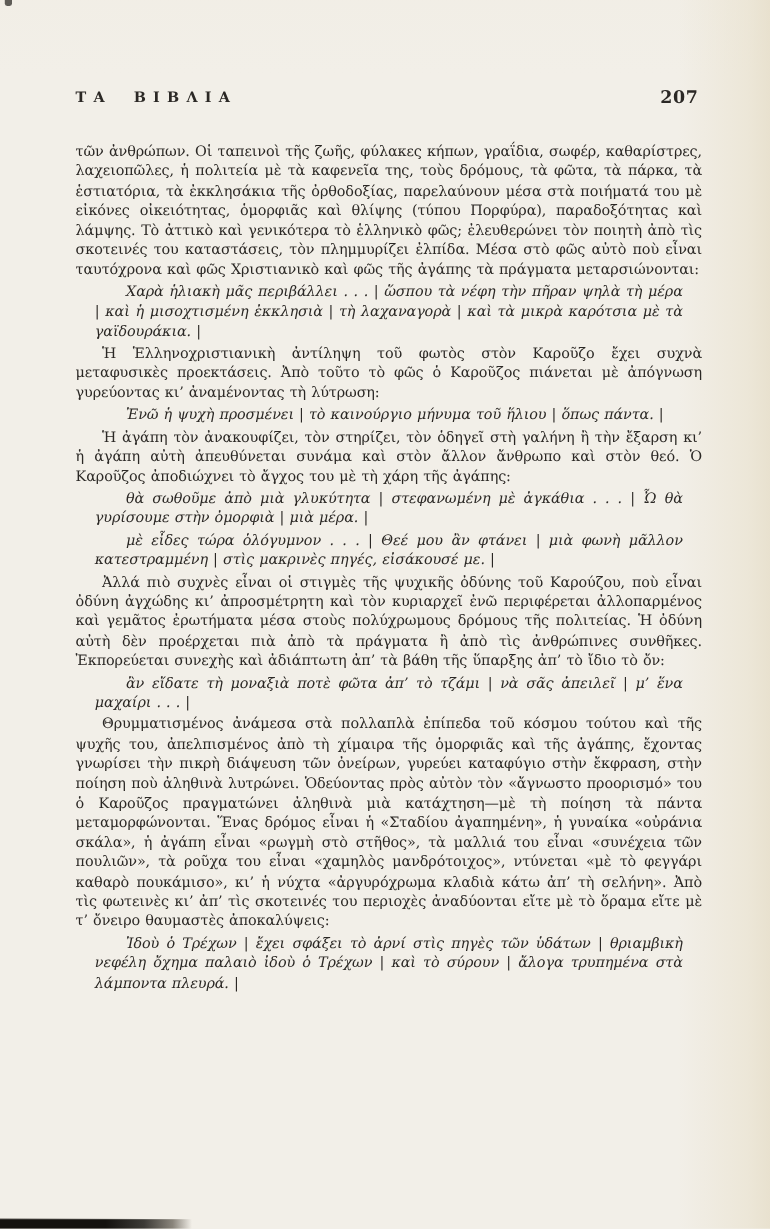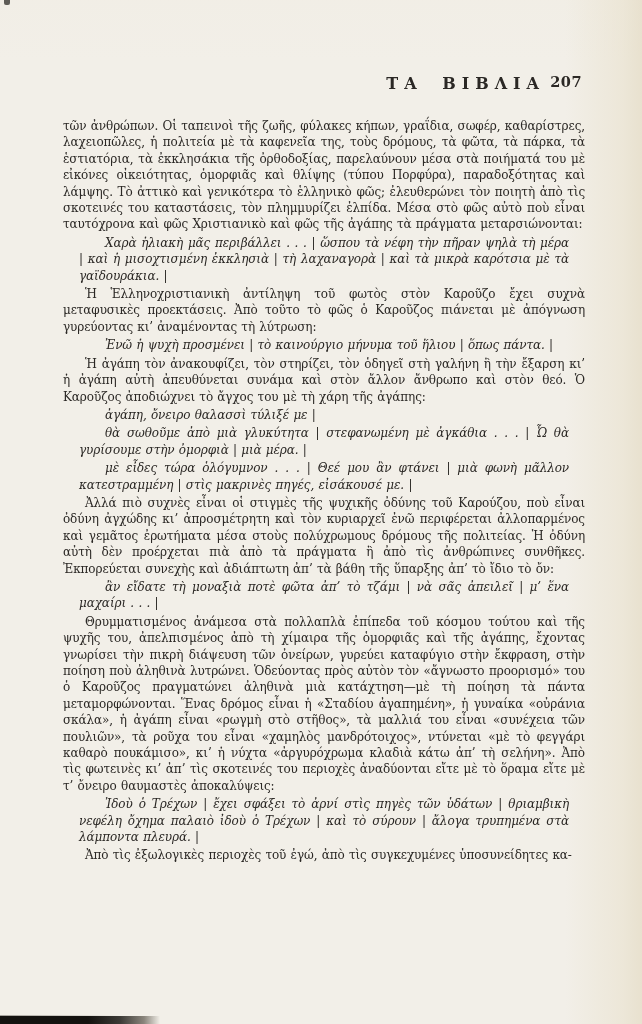--- a/index.html
+++ b/index.html
@@ -14,22 +14,22 @@
     background:
       linear-gradient(to right, rgba(236,229,212,0) 88%, rgba(232,224,203,0.55) 97%, rgba(228,219,196,0.7) 100%),
       linear-gradient(to bottom, rgba(240,236,226,0.35) 0%, rgba(240,236,226,0) 6%);
     pointer-events: none;
   }
   .running-head {
     position: absolute; top: 74px; left: 63px; width: 522px;
     height: 16px;
   }
   .head-title {
-    position: absolute; left: 0; right: 40px; text-align: right;
-    font-weight: bold; font-size: 16px; letter-spacing: 6px;
+    position: absolute; left: 0; right: 40px; text-align: left;
+    font-weight: bold; font-size: 12px; letter-spacing: 6px;
     word-spacing: 8px; color: #2b2825;
   }
   .head-page {
     position: absolute; right: 3px; top: -1px;
     font-weight: bold; font-size: 14.5px; color: #2b2825;
     letter-spacing: 0.5px;
     margin-left: 41px;
   }
   .body-text {
     position: absolute; top: 90px; left: 63px; width: 522px;
@@ -64,25 +64,23 @@
   <div class="head-title">ΤΑ ΒΙΒΛΙΑ</div>
   <div class="head-page">207</div>
 </div>
 
 <div class="body-text">
   <p class="para no-indent">τῶν ἀνθρώπων. Οἱ ταπεινοὶ τῆς ζωῆς, φύλακες κήπων, γραΐδια, σωφέρ, καθαρίστρες, λαχειοπῶλες, ἡ πολιτεία μὲ τὰ καφενεῖα της, τοὺς δρόμους, τὰ φῶτα, τὰ πάρκα, τὰ ἑστιατόρια, τὰ ἐκκλησάκια τῆς ὀρθοδοξίας, παρελαύνουν μέσα στὰ ποιήματά του μὲ εἰκόνες οἰκειότητας, ὁμορφιᾶς καὶ θλίψης (τύπου Πορφύρα), παραδοξότητας καὶ λάμψης. Τὸ ἀττικὸ καὶ γενικότερα τὸ ἑλληνικὸ φῶς; ἐλευθερώνει τὸν ποιητὴ ἀπὸ τὶς σκοτεινές του καταστάσεις, τὸν πλημμυρίζει ἐλπίδα. Μέσα στὸ φῶς αὐτὸ ποὺ εἶναι ταυτόχρονα καὶ φῶς Χριστιανικὸ καὶ φῶς τῆς ἀγάπης τὰ πράγματα μεταρσιώνονται:</p>
   <p class="quote">Χαρὰ ἡλιακὴ μᾶς περιβάλλει . . . | ὥσπου τὰ νέφη τὴν πῆραν ψηλὰ τὴ μέρα | καὶ ἡ μισοχτισμένη ἐκκλησιὰ | τὴ λαχαναγορὰ | καὶ τὰ μικρὰ καρότσια μὲ τὰ γαϊδουράκια. |</p>
   <p class="para">Ἡ Ἑλληνοχριστιανικὴ ἀντίληψη τοῦ φωτὸς στὸν Καροῦζο ἔχει συχνὰ μεταφυσικὲς προεκτάσεις. Ἀπὸ τοῦτο τὸ φῶς ὁ Καροῦζος πιάνεται μὲ ἀπόγνωση γυρεύοντας κι’ ἀναμένοντας τὴ λύτρωση:</p>
   <p class="quote">Ἐνῶ ἡ ψυχὴ προσμένει | τὸ καινούργιο μήνυμα τοῦ ἥλιου | ὅπως πάντα. |</p>
   <p class="para">Ἡ ἀγάπη τὸν ἀνακουφίζει, τὸν στηρίζει, τὸν ὁδηγεῖ στὴ γαλήνη ἢ τὴν ἔξαρση κι’ ἡ ἀγάπη αὐτὴ ἀπευθύνεται συνάμα καὶ στὸν ἄλλον ἄνθρωπο καὶ στὸν θεό. Ὁ Καροῦζος ἀποδιώχνει τὸ ἄγχος του μὲ τὴ χάρη τῆς ἀγάπης:</p>
-  <p class="quote">ἀγάπη, ὄνειρο θαλασσὶ τύλιξέ με |</p>
   <p class="quote">θὰ σωθοῦμε ἀπὸ μιὰ γλυκύτητα | στεφανωμένη μὲ ἀγκάθια . . . | Ὦ θὰ γυρίσουμε στὴν ὀμορφιὰ | μιὰ μέρα. |</p>
   <p class="quote">μὲ εἶδες τώρα ὁλόγυμνον . . . | Θεέ μου ἂν φτάνει | μιὰ φωνὴ μᾶλλον κατεστραμμένη | στὶς μακρινὲς πηγές, εἰσάκουσέ με. |</p>
   <p class="para">Ἀλλά πιὸ συχνὲς εἶναι οἱ στιγμὲς τῆς ψυχικῆς ὀδύνης τοῦ Καρούζου, ποὺ εἶναι ὀδύνη ἀγχώδης κι’ ἀπροσμέτρητη καὶ τὸν κυριαρχεῖ ἐνῶ περιφέρεται ἀλλοπαρμένος καὶ γεμᾶτος ἐρωτήματα μέσα στοὺς πολύχρωμους δρόμους τῆς πολιτείας. Ἡ ὀδύνη αὐτὴ δὲν προέρχεται πιὰ ἀπὸ τὰ πράγματα ἢ ἀπὸ τὶς ἀνθρώπινες συνθῆκες. Ἐκπορεύεται συνεχὴς καὶ ἀδιάπτωτη ἀπ’ τὰ βάθη τῆς ὕπαρξης ἀπ’ τὸ ἴδιο τὸ ὄν:</p>
   <p class="quote">ἂν εἴδατε τὴ μοναξιὰ ποτὲ φῶτα ἀπ’ τὸ τζάμι | νὰ σᾶς ἀπειλεῖ | μ’ ἕνα μαχαίρι . . . |</p>
   <p class="para">Θρυμματισμένος ἀνάμεσα στὰ πολλαπλὰ ἐπίπεδα τοῦ κόσμου τούτου καὶ τῆς ψυχῆς του, ἀπελπισμένος ἀπὸ τὴ χίμαιρα τῆς ὁμορφιᾶς καὶ τῆς ἀγάπης, ἔχοντας γνωρίσει τὴν πικρὴ διάψευση τῶν ὀνείρων, γυρεύει καταφύγιο στὴν ἔκφραση, στὴν ποίηση ποὺ ἀληθινὰ λυτρώνει. Ὁδεύοντας πρὸς αὐτὸν τὸν «ἄγνωστο προορισμό» του ὁ Καροῦζος πραγματώνει ἀληθινὰ μιὰ κατάχτηση—μὲ τὴ ποίηση τὰ πάντα μεταμορφώνονται. Ἕνας δρόμος εἶναι ἡ «Σταδίου ἀγαπημένη», ἡ γυναίκα «οὐράνια σκάλα», ἡ ἀγάπη εἶναι «ρωγμὴ στὸ στῆθος», τὰ μαλλιά του εἶναι «συνέχεια τῶν πουλιῶν», τὰ ροῦχα του εἶναι «χαμηλὸς μανδρότοιχος», ντύνεται «μὲ τὸ φεγγάρι καθαρὸ πουκάμισο», κι’ ἡ νύχτα «ἀργυρόχρωμα κλαδιὰ κάτω ἀπ’ τὴ σελήνη». Ἀπὸ τὶς φωτεινὲς κι’ ἀπ’ τὶς σκοτεινές του περιοχὲς ἀναδύονται εἴτε μὲ τὸ ὅραμα εἴτε μὲ τ’ ὄνειρο θαυμαστὲς ἀποκαλύψεις:</p>
   <p class="quote">Ἰδοὺ ὁ Τρέχων | ἔχει σφάξει τὸ ἀρνί στὶς πηγὲς τῶν ὑδάτων | θριαμβικὴ νεφέλη ὄχημα παλαιὸ ἰδοὺ ὁ Τρέχων | καὶ τὸ σύρουν | ἄλογα τρυπημένα στὰ λάμποντα πλευρά. |</p>
-  <p class="para">Ἀπὸ τὶς ἐξωλογικὲς περιοχὲς τοῦ ἐγώ, ἀπὸ τὶς συγκεχυμένες ὑποσυνείδητες κα-</p>
 </div>
 
 <div class="artifact-speck-top"></div>
 <div class="artifact-bar-top"></div>
 <div class="artifact-bar-bottom"></div>
 
 </body></html>

